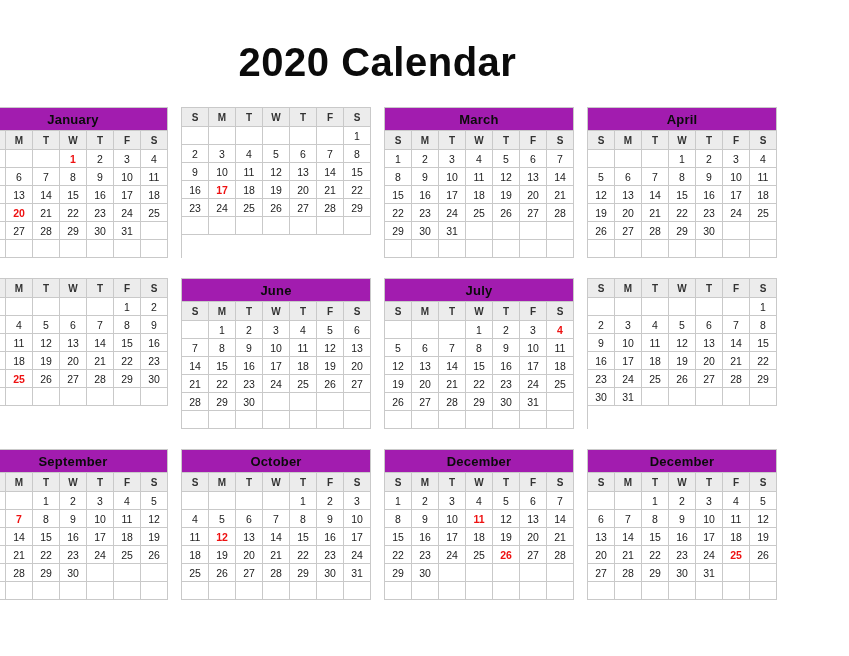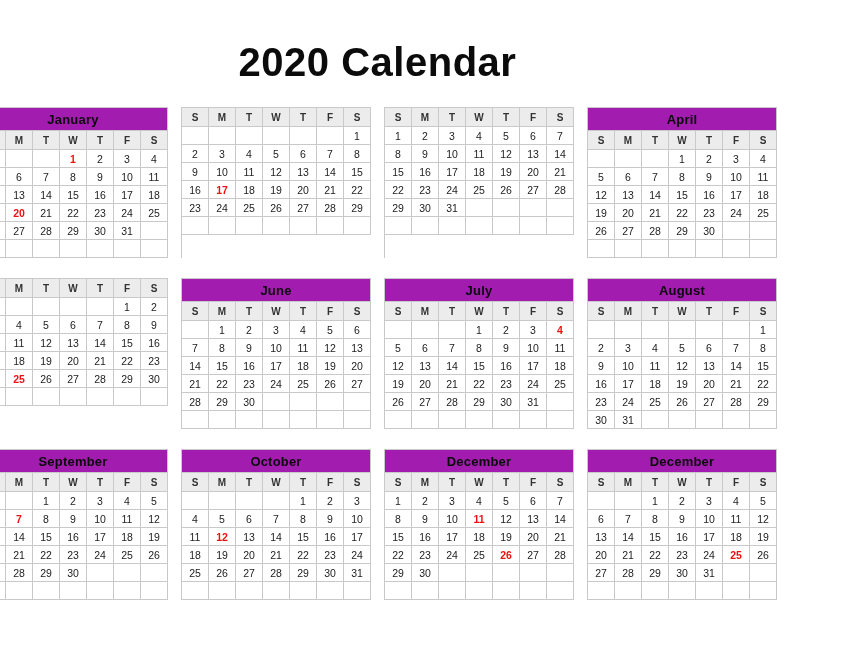--- a/index.html
+++ b/index.html
@@ -228,20 +228,21 @@
           <div class="day empty"></div>
           <div class="day empty"></div>
           <div class="day empty"></div>
           <div class="day empty"></div>
           <div class="day empty"></div>
           <div class="day empty"></div>
           <div class="day empty"></div>
         </div>
       </div>
       <div class="month">
+        <div class="month-name">March</div>
         <div class="weekdays">
           <div class="wd">S</div>
           <div class="wd">M</div>
           <div class="wd">T</div>
           <div class="wd">W</div>
           <div class="wd">T</div>
           <div class="wd">F</div>
           <div class="wd">S</div>
         </div>
         <div class="week">
@@ -556,21 +557,20 @@
           <div class="day empty"></div>
           <div class="day empty"></div>
           <div class="day empty"></div>
           <div class="day empty"></div>
           <div class="day empty"></div>
           <div class="day empty"></div>
           <div class="day empty"></div>
         </div>
       </div>
       <div class="month">
-        <div class="month-name">August</div>
         <div class="weekdays">
           <div class="wd">S</div>
           <div class="wd">M</div>
           <div class="wd">T</div>
           <div class="wd">W</div>
           <div class="wd">T</div>
           <div class="wd">F</div>
           <div class="wd">S</div>
         </div>
         <div class="week">

